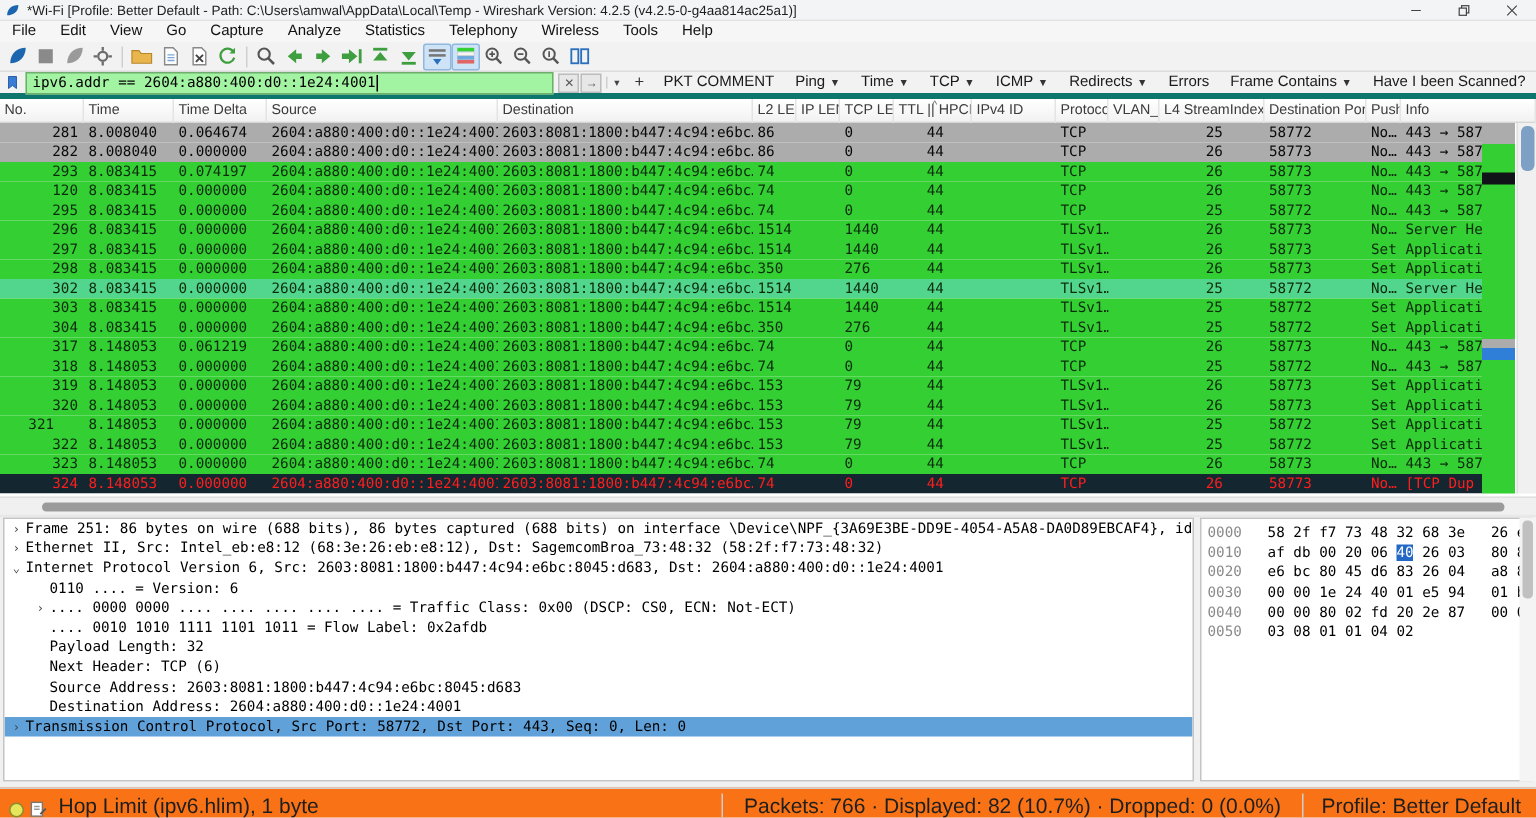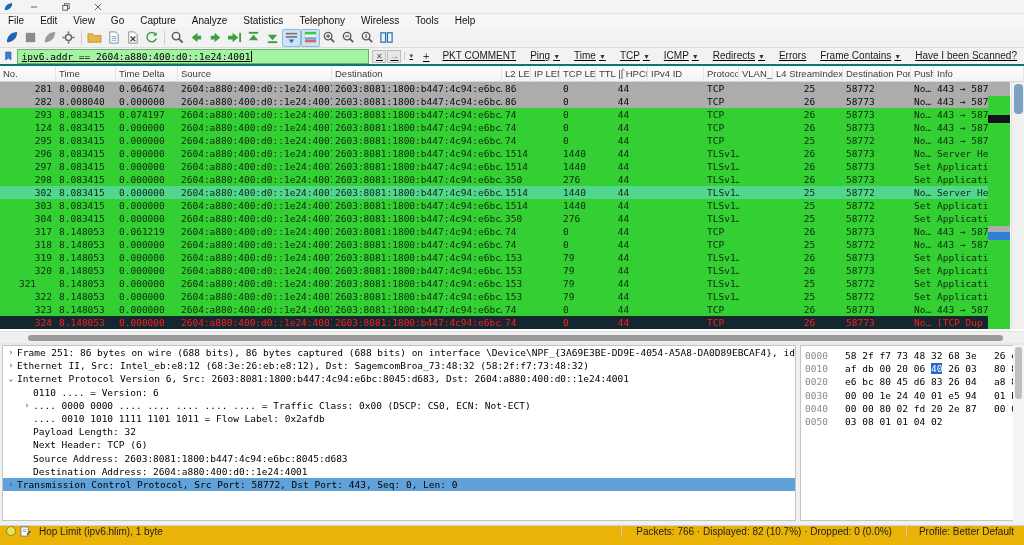--- a/index.html
+++ b/index.html
@@ -20,21 +20,21 @@
   .menu-item { padding:0 8px; height:14px; line-height:14px; }
 
   
   .toolbar { position:absolute; top:28px; left:0; width:1024px; height:20px; background:#f2f2f2; border-bottom:1px solid #dcdcdc; display:flex; align-items:center; padding-left:2px; }
   .tbtn { width:19px; height:18px; display:flex; align-items:center; justify-content:center; border-radius:2px; }
   .tbtn svg { width:15px; height:15px; }
   .tbtn.pressed { background:#cfe3f7; border:1px solid #8fb8e0; }
   .tsep { width:1px; height:14px; background:#cfcfcf; margin:0 3px; }
 
   
-  .filterbar { position:absolute; top:48px; left:0; width:1024px; height:18px; background:#f2f2f2; border-bottom:2px solid #0f766e; display:flex; align-items:center; font-size:10px;text-decoration:underline; }
+  .filterbar { position:absolute; top:48px; left:0; width:1024px; height:18px; background:#f2f2f2; border-bottom:4px solid #0f766e; display:flex; align-items:center; font-size:10px; }
   .fbookmark { width:14px; height:14px; margin:0 3px; }
   .filterinput { position:relative; width:462px; height:15px; background:#a2f3a2; border:1px solid #6fae6f; display:flex; align-items:center; padding-left:4px; font-family:"DejaVu Sans Mono", monospace; font-size:9.5px; color:#000; white-space:nowrap; overflow:hidden; }
   .caret-line { display:inline-block; width:1px; height:11px; background:#000; margin-left:1px; }
   .fctl { display:flex; align-items:center; margin-left:2px; }
   .fsquare { width:14px; height:13px; background:#e7e7e7; border:1px solid #bdbdbd; display:flex; align-items:center; justify-content:center; font-size:8px; color:#555; margin-left:1px; }
   .fcaret { font-size:7px; color:#444; padding:0 4px; border-left:1px solid #cfcfcf; margin-left:3px; }
   .fplus { font-size:11px; color:#333; padding:0 6px; }
   .fbtn { font-size:10px; color:#1a1a1a; padding:0 7px; height:16px; line-height:16px; white-space:nowrap; }
   .fbtn .dd { font-size:7px; color:#333; margin-left:3px; }
 
@@ -65,37 +65,38 @@
   .dline.bg-gray { background:#d2d2d2; }
   .dline.bg-blue { background:#61a1d9; }
   .hexpane { position:absolute; top:0; left:800px; width:222px; height:176px; background:#fff; border:1px solid #c4c4c4; overflow:hidden; padding:3px 0 0 4px; }
   .hrow { height:13.2px; line-height:13.2px; font-family:"DejaVu Sans Mono", monospace; font-size:9.5px; white-space:pre; color:#000; }
   .hoff { color:#8a8a8a; }
   .hbyte.hl { background:#2268c4; color:#fff; }
   .hexscroll { position:absolute; top:0; left:1013px; width:11px; height:176px; background:#f4f4f4; }
   .hexthumb { position:absolute; top:2px; left:2px; width:7px; height:52px; border-radius:3px; background:#c0c0c0; }
 
   
-  .statusbar { position:absolute; top:525px; left:0; width:1024px; height:20px; background:#eab308; border-top:1px solid #d0d0d0; display:flex; align-items:flex-start; font-size:10px; color:#1e1e1e; }
+  .statusbar { position:absolute; top:525px; left:0; width:1024px; height:20px; background:#f97316; border-top:1px solid #d0d0d0; display:flex; align-items:flex-end; font-size:14px; color:#1e1e1e; }
   .expert-dot { width:10px; height:10px; border-radius:50%; background:#e6e65a; border:1px solid #8a8a30; margin:0 4px 0 6px; }
   .comment-ic { width:11px; height:11px; margin-right:8px; }
   .sb-left { flex:1; white-space:nowrap; }
   .sb-mid { padding:0 14px; border-left:1px solid #cdcdcd; white-space:nowrap; }
   .sb-right { padding:0 10px 0 12px; border-left:1px solid #cdcdcd; white-space:nowrap; }
   .gap-343 { position:absolute; top:343px; left:0; width:1024px; height:2px; background:#e8e8e8; }
 </style>
 </head>
 <body>
 
 <div class="window">
 
   <div class="titlebar">
     <svg class="appicon" viewBox="0 0 16 16">
         <path d="M2,13 C2,6 7,2 14,2 C14,9 9,13 2,13 Z" fill="#1c66b0"></path>
       </svg>
+    <span class="title">*Wi-Fi [Profile: Better Default  -  Path: C:\Users\amwal\AppData\Local\Temp  -  Wireshark Version: 4.2.5 (v4.2.5-0-g4aa814ac25a1)]</span>
     <div class="winbtns">
       <div class="winbtn">
           <svg viewBox="0 0 10 10">
             <line x1="1" y1="5" x2="9" y2="5" stroke="#444" stroke-width="1"></line>
           </svg>
         </div>
       <div class="winbtn">
           <svg viewBox="0 0 10 10">
             <rect x="3" y="1" width="6" height="6" fill="none" stroke="#444"></rect>
             <rect x="1" y="3" width="6" height="6" fill="#f3f4f6" stroke="#444"></rect>
@@ -350,21 +351,21 @@
           <span class="pcell" style="width: 52px; text-align: center;">44</span>
           <span class="pcell" style="width: 56px; text-align: left;"></span>
           <span class="pcell" style="width: 35px; text-align: left;">TCP</span>
           <span class="pcell" style="width: 34px; text-align: left;"></span>
           <span class="pcell" style="width: 70px; text-align: center;">26</span>
           <span class="pcell" style="width: 68px; text-align: left;">58773</span>
           <span class="pcell" style="width: 23px; text-align: left;">No…</span>
           <span class="pcell" style="width: 54px; text-align: left;">443 → 5877</span>
         </div>
         <div class="prow r-green">
-          <span class="pcell" style="width: 56px; text-align: right; padding-right: 4px;">124</span>
+          <span class="pcell" style="width: 56px; text-align: right; padding-right: 4px;">120</span>
           <span class="pcell" style="width: 60px; text-align: left;">8.083415</span>
           <span class="pcell" style="width: 62px; text-align: left;">0.000000</span>
           <span class="pcell" style="width: 154px; text-align: left;">2604:a880:400:d0::1e24:4001</span>
           <span class="pcell" style="width: 170px; text-align: left;">2603:8081:1800:b447:4c94:e6bc…</span>
           <span class="pcell" style="width: 29px; text-align: left;">74</span>
           <span class="pcell" style="width: 29px; text-align: left;"></span>
           <span class="pcell" style="width: 36px; text-align: left;">0</span>
           <span class="pcell" style="width: 52px; text-align: center;">44</span>
           <span class="pcell" style="width: 56px; text-align: left;"></span>
           <span class="pcell" style="width: 35px; text-align: left;">TCP</span>

